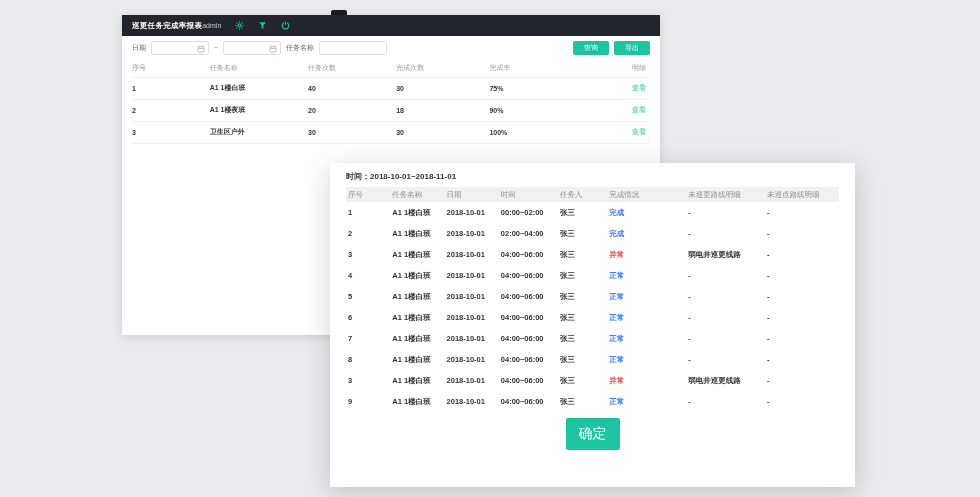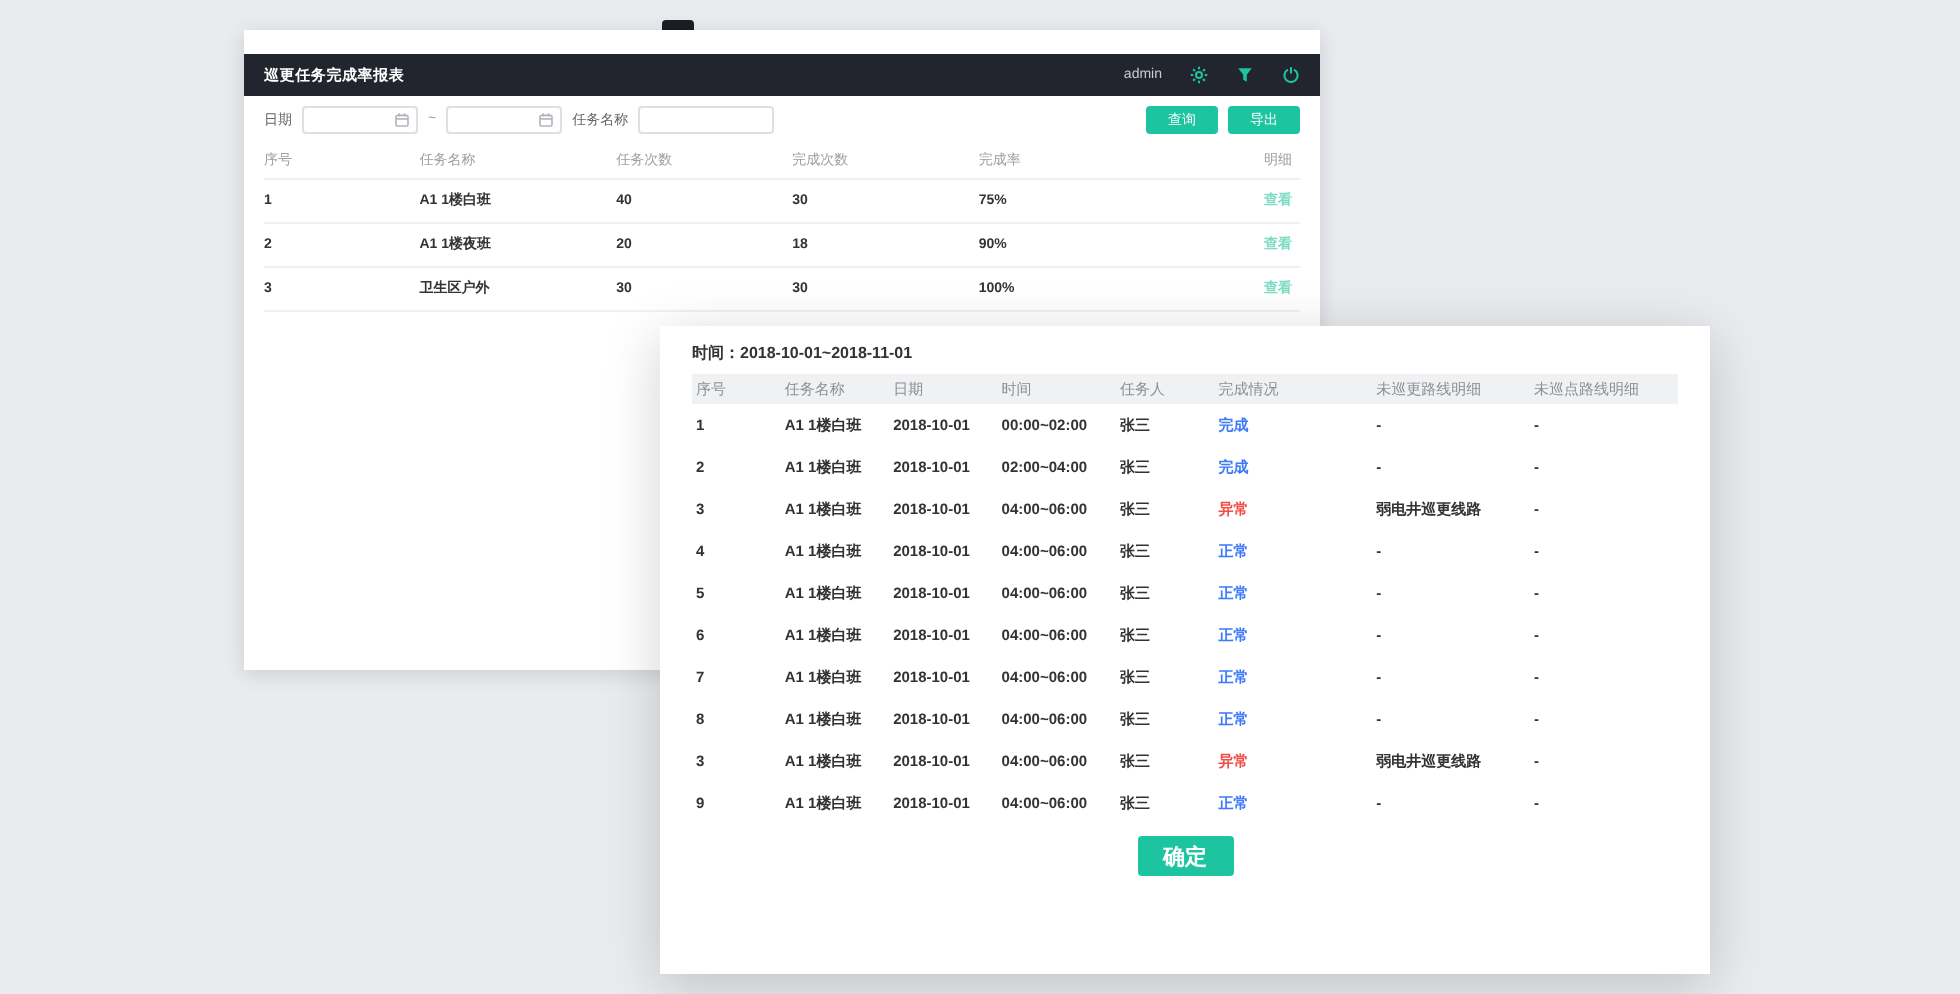--- a/index.html
+++ b/index.html
@@ -20,23 +20,22 @@
   .report-window{
     position:absolute;left:122px;top:15px;width:538px;height:320px;
     background:#fff;box-shadow:0 2px 10px rgba(0,0,0,.13);
   }
   .window-notch{
     position:absolute;left:331px;top:10px;width:16px;height:7px;
     background:#1b1e24;border-radius:2px;
   }
   .titlebar{
     height:21px;background:var(--dark);
-    display:flex;align-items:center;justify-content:space-between;
+    display:flex;align-items:center;justify-content:flex-start;
     padding:0 10px;
-    margin-top:12px;
   }
   .win-title{color:#fff;font-size:7.5px;font-weight:bold;letter-spacing:.3px;}
   .titlebar-right{display:flex;align-items:center;gap:14px;}
   .admin-label{color:#c9ccd3;font-size:7px;}
   .tb-icon{display:flex;align-items:center;cursor:pointer;}
   .filterbar{
     height:23px;display:flex;align-items:center;gap:5px;
     padding:0 10px;background:#fff;
   }
   .flabel{font-size:7px;color:#666;white-space:nowrap;}
@@ -87,21 +86,21 @@
   }
   .mtable td{
     font-size:7.5px;color:#333;font-weight:600;height:21px;padding:0 2px;
     white-space:nowrap;
   }
   .status[data-kind="blue"]{color:var(--blue);font-family:Liberation Serif, serif;}
   .status[data-kind="red"]{color:var(--red);}
   .modal-footer{display:flex;justify-content:center;margin-top:6px;}
   .confirm-btn{
     background:var(--accent);color:#fff;border:none;border-radius:2px;
-    font-size:11px;height:20px;padding:0 13px;cursor:pointer;font-weight:bold;
+    font-size:14px;height:32px;padding:0 13px;cursor:pointer;
   }
 </style>
 </head>
 <body>
 
 <div class="window-notch"></div>
 
 <div class="report-window">
   <div class="titlebar">
     <span class="win-title">巡更任务完成率报表</span>

